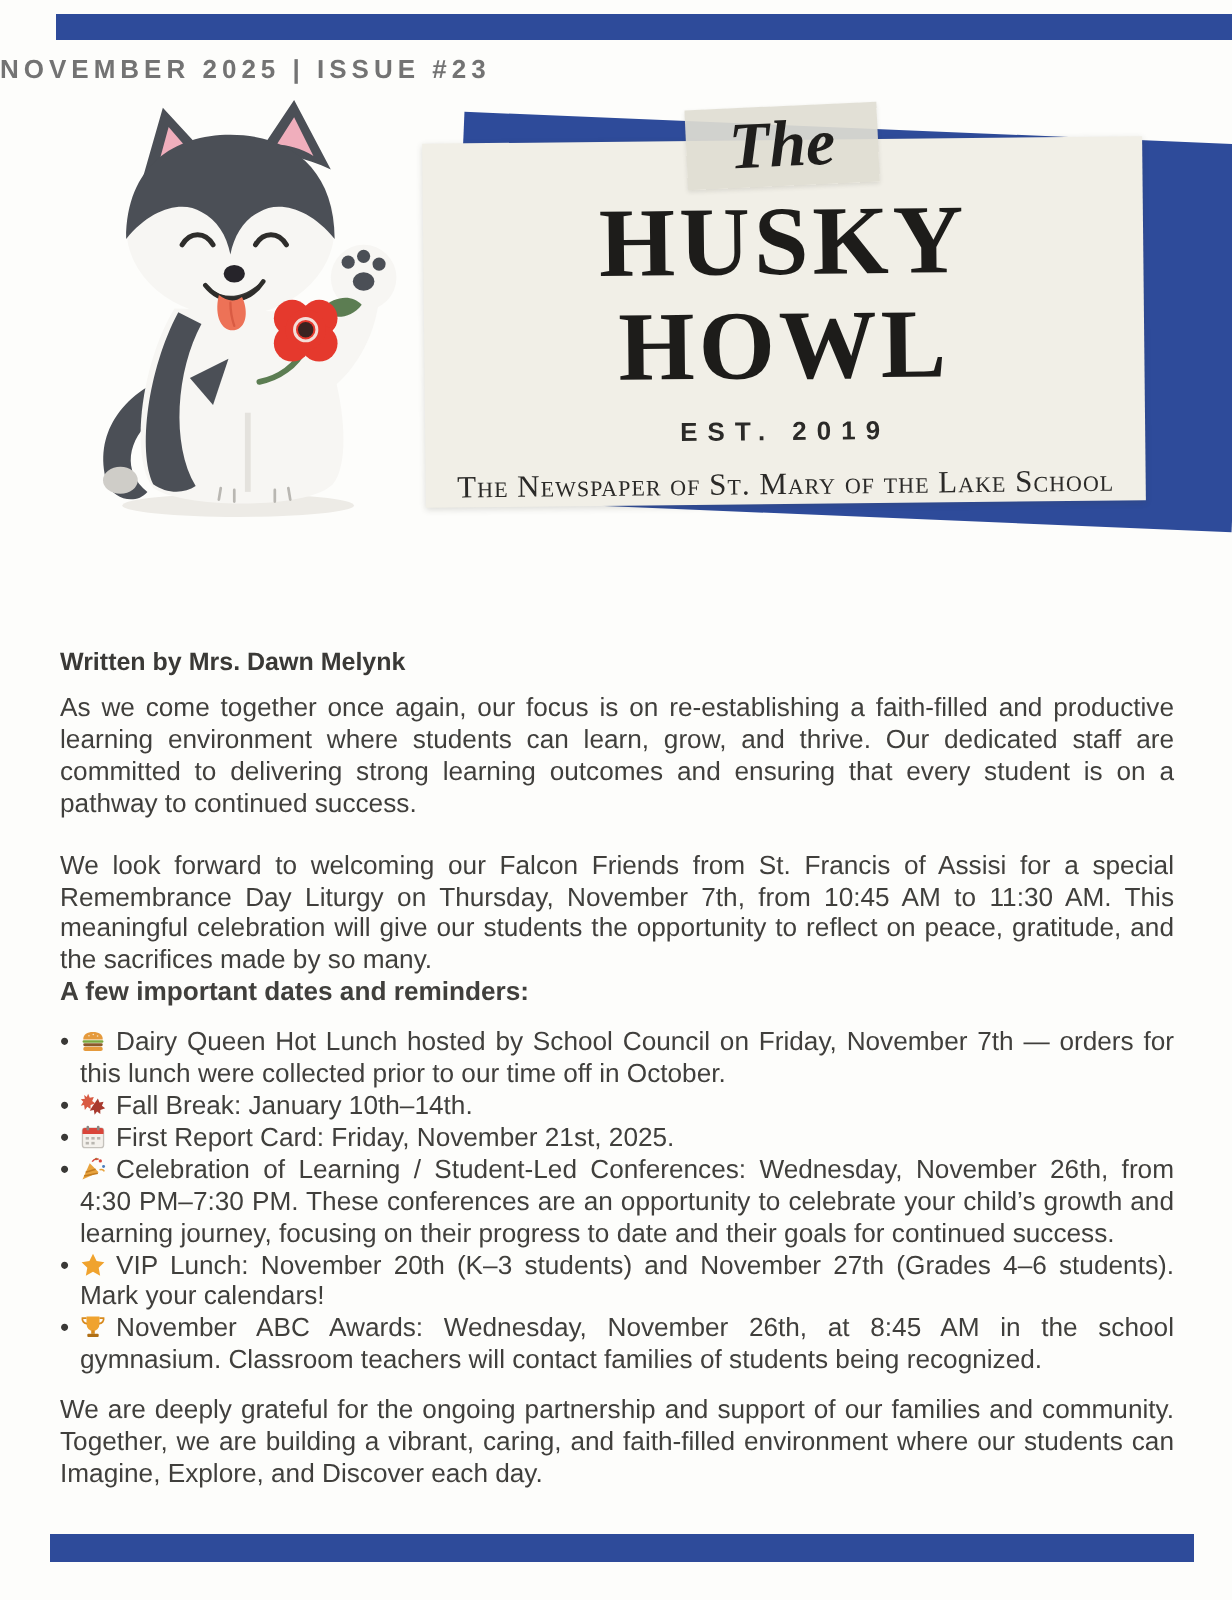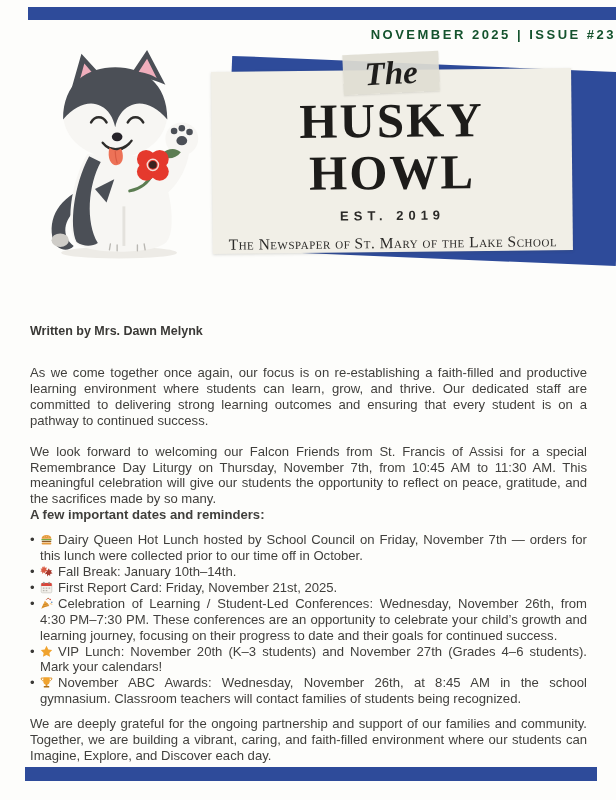--- a/index.html
+++ b/index.html
@@ -7,22 +7,22 @@
   .page {
     position:relative; width:616px; height:800px; margin:0 auto;
     background:#fdfdfb; overflow:hidden;
     font-family:"Liberation Sans", sans-serif; color:#403f3c;
   }
   
   .topbar { position:absolute; left:28px; top:7px; width:588px; height:13px; background:#2e4b9a; }
   .bottombar { position:absolute; left:25px; top:767px; width:572px; height:14px; background:#2e4b9a; }
   
   .dateline {
-    position:absolute; left:0; top:27px; width:616px; text-align:right;
-    font-size:13px; font-weight:bold; letter-spacing:2.5px; color:#14532d;padding-left:48px;
+    position:absolute; left:0; top:27px; width:616px; text-align:left;
+    font-size:13px; font-weight:bold; letter-spacing:2.5px; color:#737373;
   }
   
   .blue-tilt {
     position:absolute; left:228px; top:64px; width:392px; height:194px;
     background:#2e4b9a; transform:rotate(2.4deg);
   }
   .card {
     position:absolute; left:212px; top:70px; width:360px; height:182px;
     background:#f1efe7; transform:rotate(-0.6deg);
     box-shadow:0 1px 3px rgba(60,60,50,0.18);
@@ -55,21 +55,21 @@
   .husky svg { width:100%; height:100%; }
   
   .article { position:absolute; left:30px; top:276px; width:557px; }
   .headline {
     font-family:"Liberation Serif", serif; font-weight:bold; font-size:19px;
     line-height:23px; letter-spacing:0.4px; color:#32312b; margin-bottom:6px;
   }
   .byline { font-size:12.5px; font-weight:bold; color:#3a3936; line-height:15px;margin-top:48px; }
   .salutation { margin-top:4px; font-size:13.1px; line-height:16px; }
   .body-p {
-    margin-top:26px; font-size:13.1px; line-height:15.9px;
+    margin-top:7px; font-size:13.1px; line-height:15.9px;
     text-align:justify; text-align-last:left; color:#403f3c;
   }
   .body-p.flow { margin-top:15px; }
   .intro-line { margin-top:0; font-size:13.1px; line-height:15.9px;font-weight:bold; }
   .bullets { margin-top:9px; margin-left:1px; }
   .bullet {
     position:relative; padding-left:9px; font-size:13.1px; line-height:15.9px;
     text-align:justify; text-align-last:left;
   }
   .bullet .dot { position:absolute; left:-1px; top:0; color:#3a3936; }

